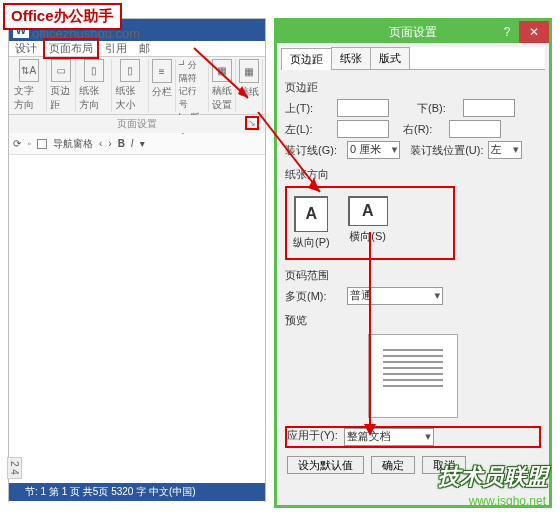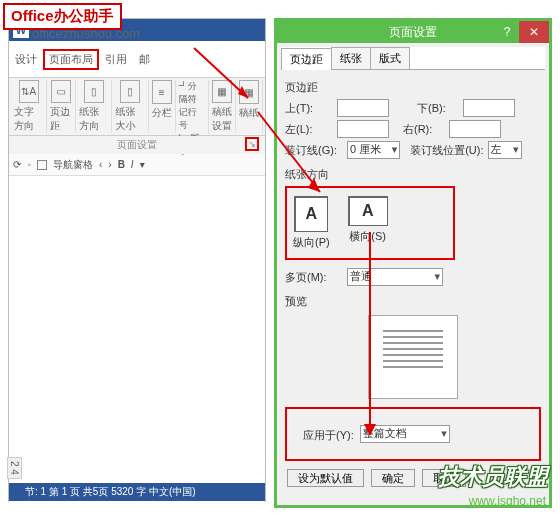--- a/index.html
+++ b/index.html
@@ -3,21 +3,21 @@
 <meta charset="utf-8">
 <style>
 *{box-sizing:border-box;margin:0;padding:0;font-family:"Microsoft YaHei",SimSun,sans-serif}
 body{width:560px;height:522px;background:#fff;position:relative;overflow:hidden;font-size:11px}
 .badge{position:absolute;top:3px;left:3px;border:2px solid #cc0000;background:#fff;padding:2px 6px;font-size:15px;font-weight:bold;color:#cc0000;z-index:100}
 .url{position:absolute;top:26px;left:32px;color:#666;font-size:13px;z-index:99}
 
 .word{position:absolute;left:8px;top:18px;width:258px;height:484px;border:1px solid #bbb;background:#fff}
 .titlebar{background:#2b579a;height:22px;color:#fff;display:flex;align-items:center;padding-left:4px}
 .titlebar .w{width:16px;height:16px;background:#fff;color:#2b579a;font-weight:bold;text-align:center;line-height:16px;font-size:11px;margin-right:3px}
-.tabs{height:37px;background:#fff;display:flex;align-items:center;border-bottom:1px solid #ccc;color:#5a5a5a}
+.tabs{height:16px;background:#fff;display:flex;align-items:center;border-bottom:1px solid #ccc;color:#5a5a5a}
 .tabs span{padding:0 6px;font-size:11px}
 .tabs .active{border:2px solid #d00;padding:1px 4px}
 .ribbon{height:58px;background:#f3f3f3;display:flex;padding:2px;border-bottom:1px solid #ccc}
 .rgrp{display:flex;flex-direction:column;align-items:center;padding:0 3px;font-size:10px;color:#666;border-right:1px solid #ddd}
 .rgrp .ic{width:20px;height:24px;border:1px solid #aaa;margin-bottom:2px;display:flex;align-items:center;justify-content:center}
 .rlabel{background:#f3f3f3;font-size:10px;text-align:center;color:#888;padding:2px;position:relative}
 .launcher{position:absolute;right:6px;top:1px;width:14px;height:14px;border:2px solid #d00;font-size:9px;text-align:center;line-height:10px;color:#888}
 .toolbar2{height:22px;background:#fafafa;border-bottom:1px solid #ddd;display:flex;align-items:center;gap:6px;padding-left:4px;font-size:10px;color:#555}
 .toolbar2 .sq{width:10px;height:10px;border:1px solid #888}
 .canvas{flex:1;background:#fff;height:360px}
@@ -39,21 +39,21 @@
 .inp{border:1px solid #999;background:#fff;height:18px;width:52px;padding:0 2px}
 .sel{border:1px solid #999;background:#fff;height:18px;padding:0 18px 0 2px;position:relative;display:inline-block}
 .sel::after{content:"▾";position:absolute;right:2px;top:1px;color:#555}
 .orient{border:2px solid #d00;padding:8px 6px;display:flex;gap:18px;width:170px}
 .orient .o{text-align:center;font-size:11px}
 .orient .page-ic{width:34px;height:36px;border:1px solid #666;margin:0 auto 3px;background:#fff;position:relative;box-shadow:1px 1px 0 #666 inset}
 .orient .page-ic.l{width:40px;height:30px}
 .orient .page-ic::after{content:"A";position:absolute;left:50%;top:50%;transform:translate(-50%,-50%);font-size:16px;font-weight:bold}
 .preview{border:1px solid #aaa;background:#fff;width:90px;height:84px;margin:6px auto;padding:10px 14px}
 .preview .ln{height:2px;background:#999;margin:4px 0}
-.apply{border:2px solid #d00;padding:16px;display:flex;align-items:flex-end;gap:6px}
+.apply{border:2px solid #d00;padding:0;display:flex;align-items:flex-start;gap:6px}
 .btns{padding:4px 6px}
 .btn{border:1px solid #999;background:#efefef;padding:2px 10px;font-size:11px;margin-left:4px}
 
 .arrow{position:absolute;pointer-events:none;z-index:50}
 .wm1{position:absolute;right:12px;bottom:30px;font-size:22px;font-weight:bold;font-style:italic;color:#fff;text-shadow:0 0 3px #2b6b1f,1px 1px 0 #2b6b1f,-1px -1px 0 #2b6b1f,1px -1px 0 #2b6b1f,-1px 1px 0 #2b6b1f;z-index:60}
 .wm2{position:absolute;right:14px;bottom:14px;font-size:12px;color:#5fbf3f;z-index:60}
 svg.arrow line,svg.arrow path{stroke:#d00;stroke-width:2;fill:none}
 svg.arrow polygon{fill:#d00}
 </style>
 </head>
@@ -162,20 +162,21 @@
       </div>
     </div>
     <div class="sect">
       <div class="sect-title">纸张方向</div>
       <div class="orient">
         <div class="o"><div class="page-ic"></div><span>纵向(P)</span></div>
         <div class="o"><div class="page-ic l"></div><span>横向(S)</span></div>
       </div>
     </div>
     <div class="sect">
+      <div class="sect-title">页码范围</div>
       <div class="row">
         <label style="width:58px">多页(M):</label>
         <span class="sel" style="width:96px">普通</span>
       </div>
     </div>
     <div class="sect">
       <div class="sect-title">预览</div>
       <div class="preview">
         <div class="ln"></div>
           <div class="ln"></div>

